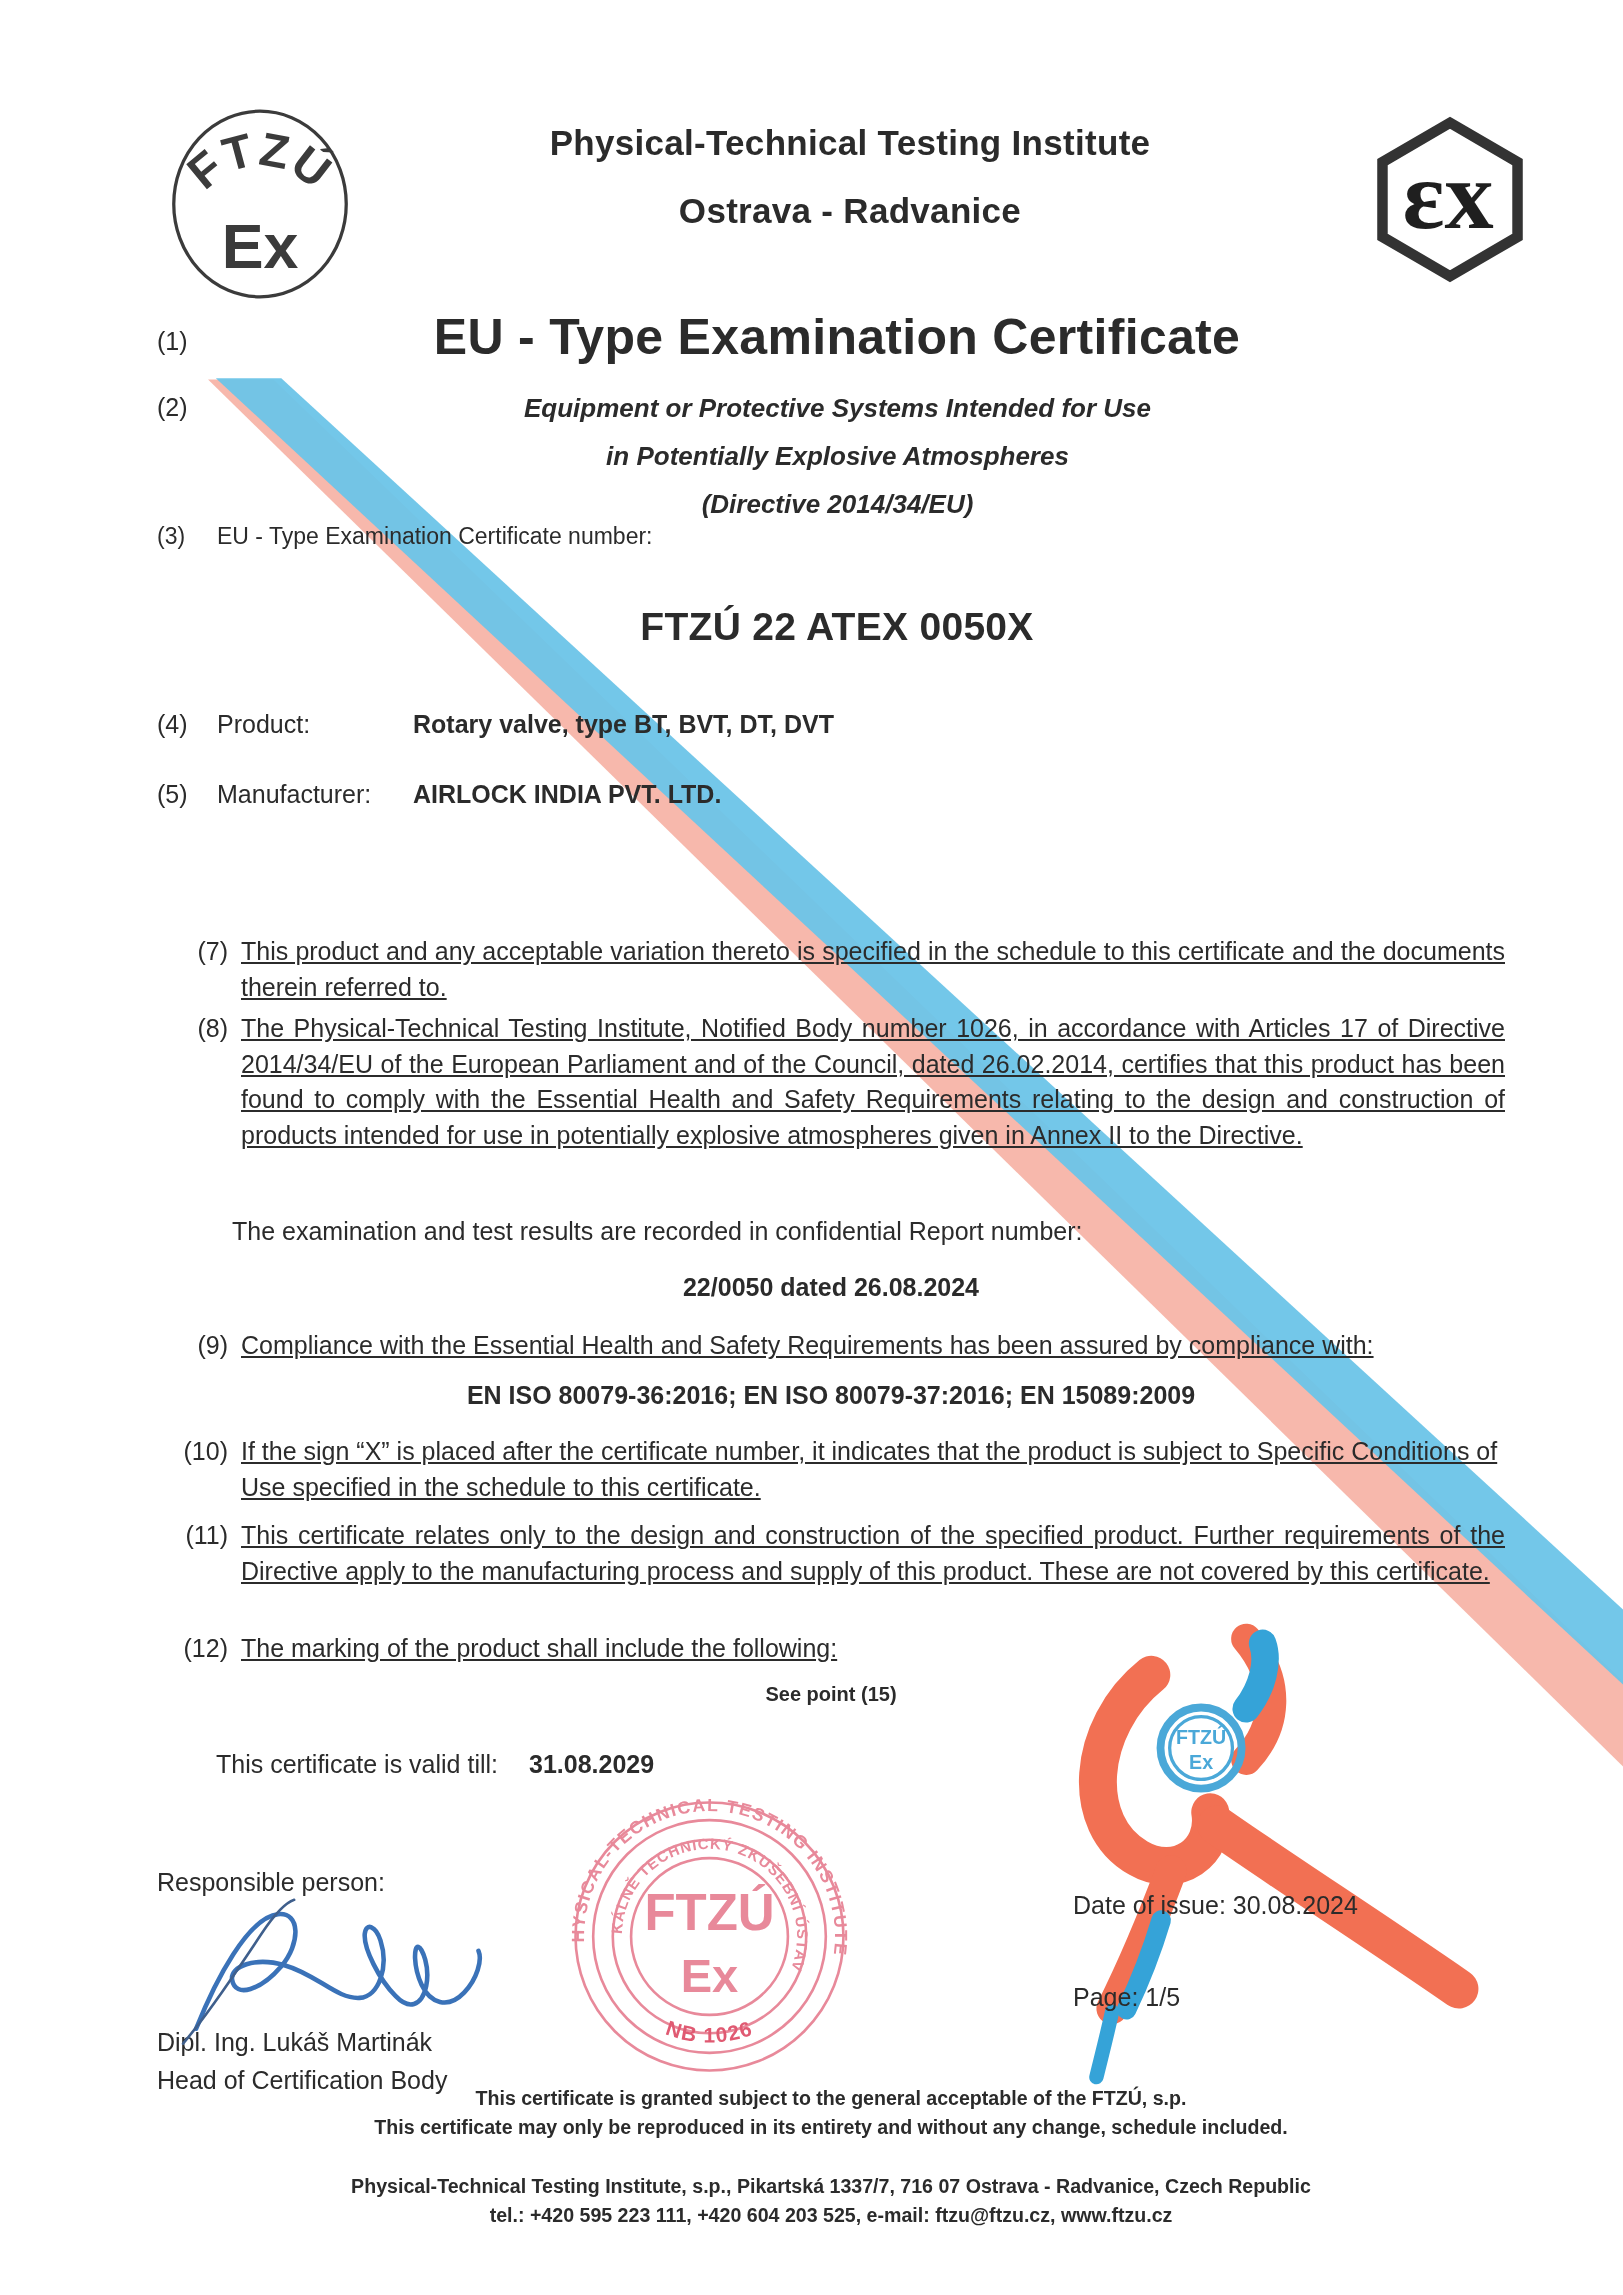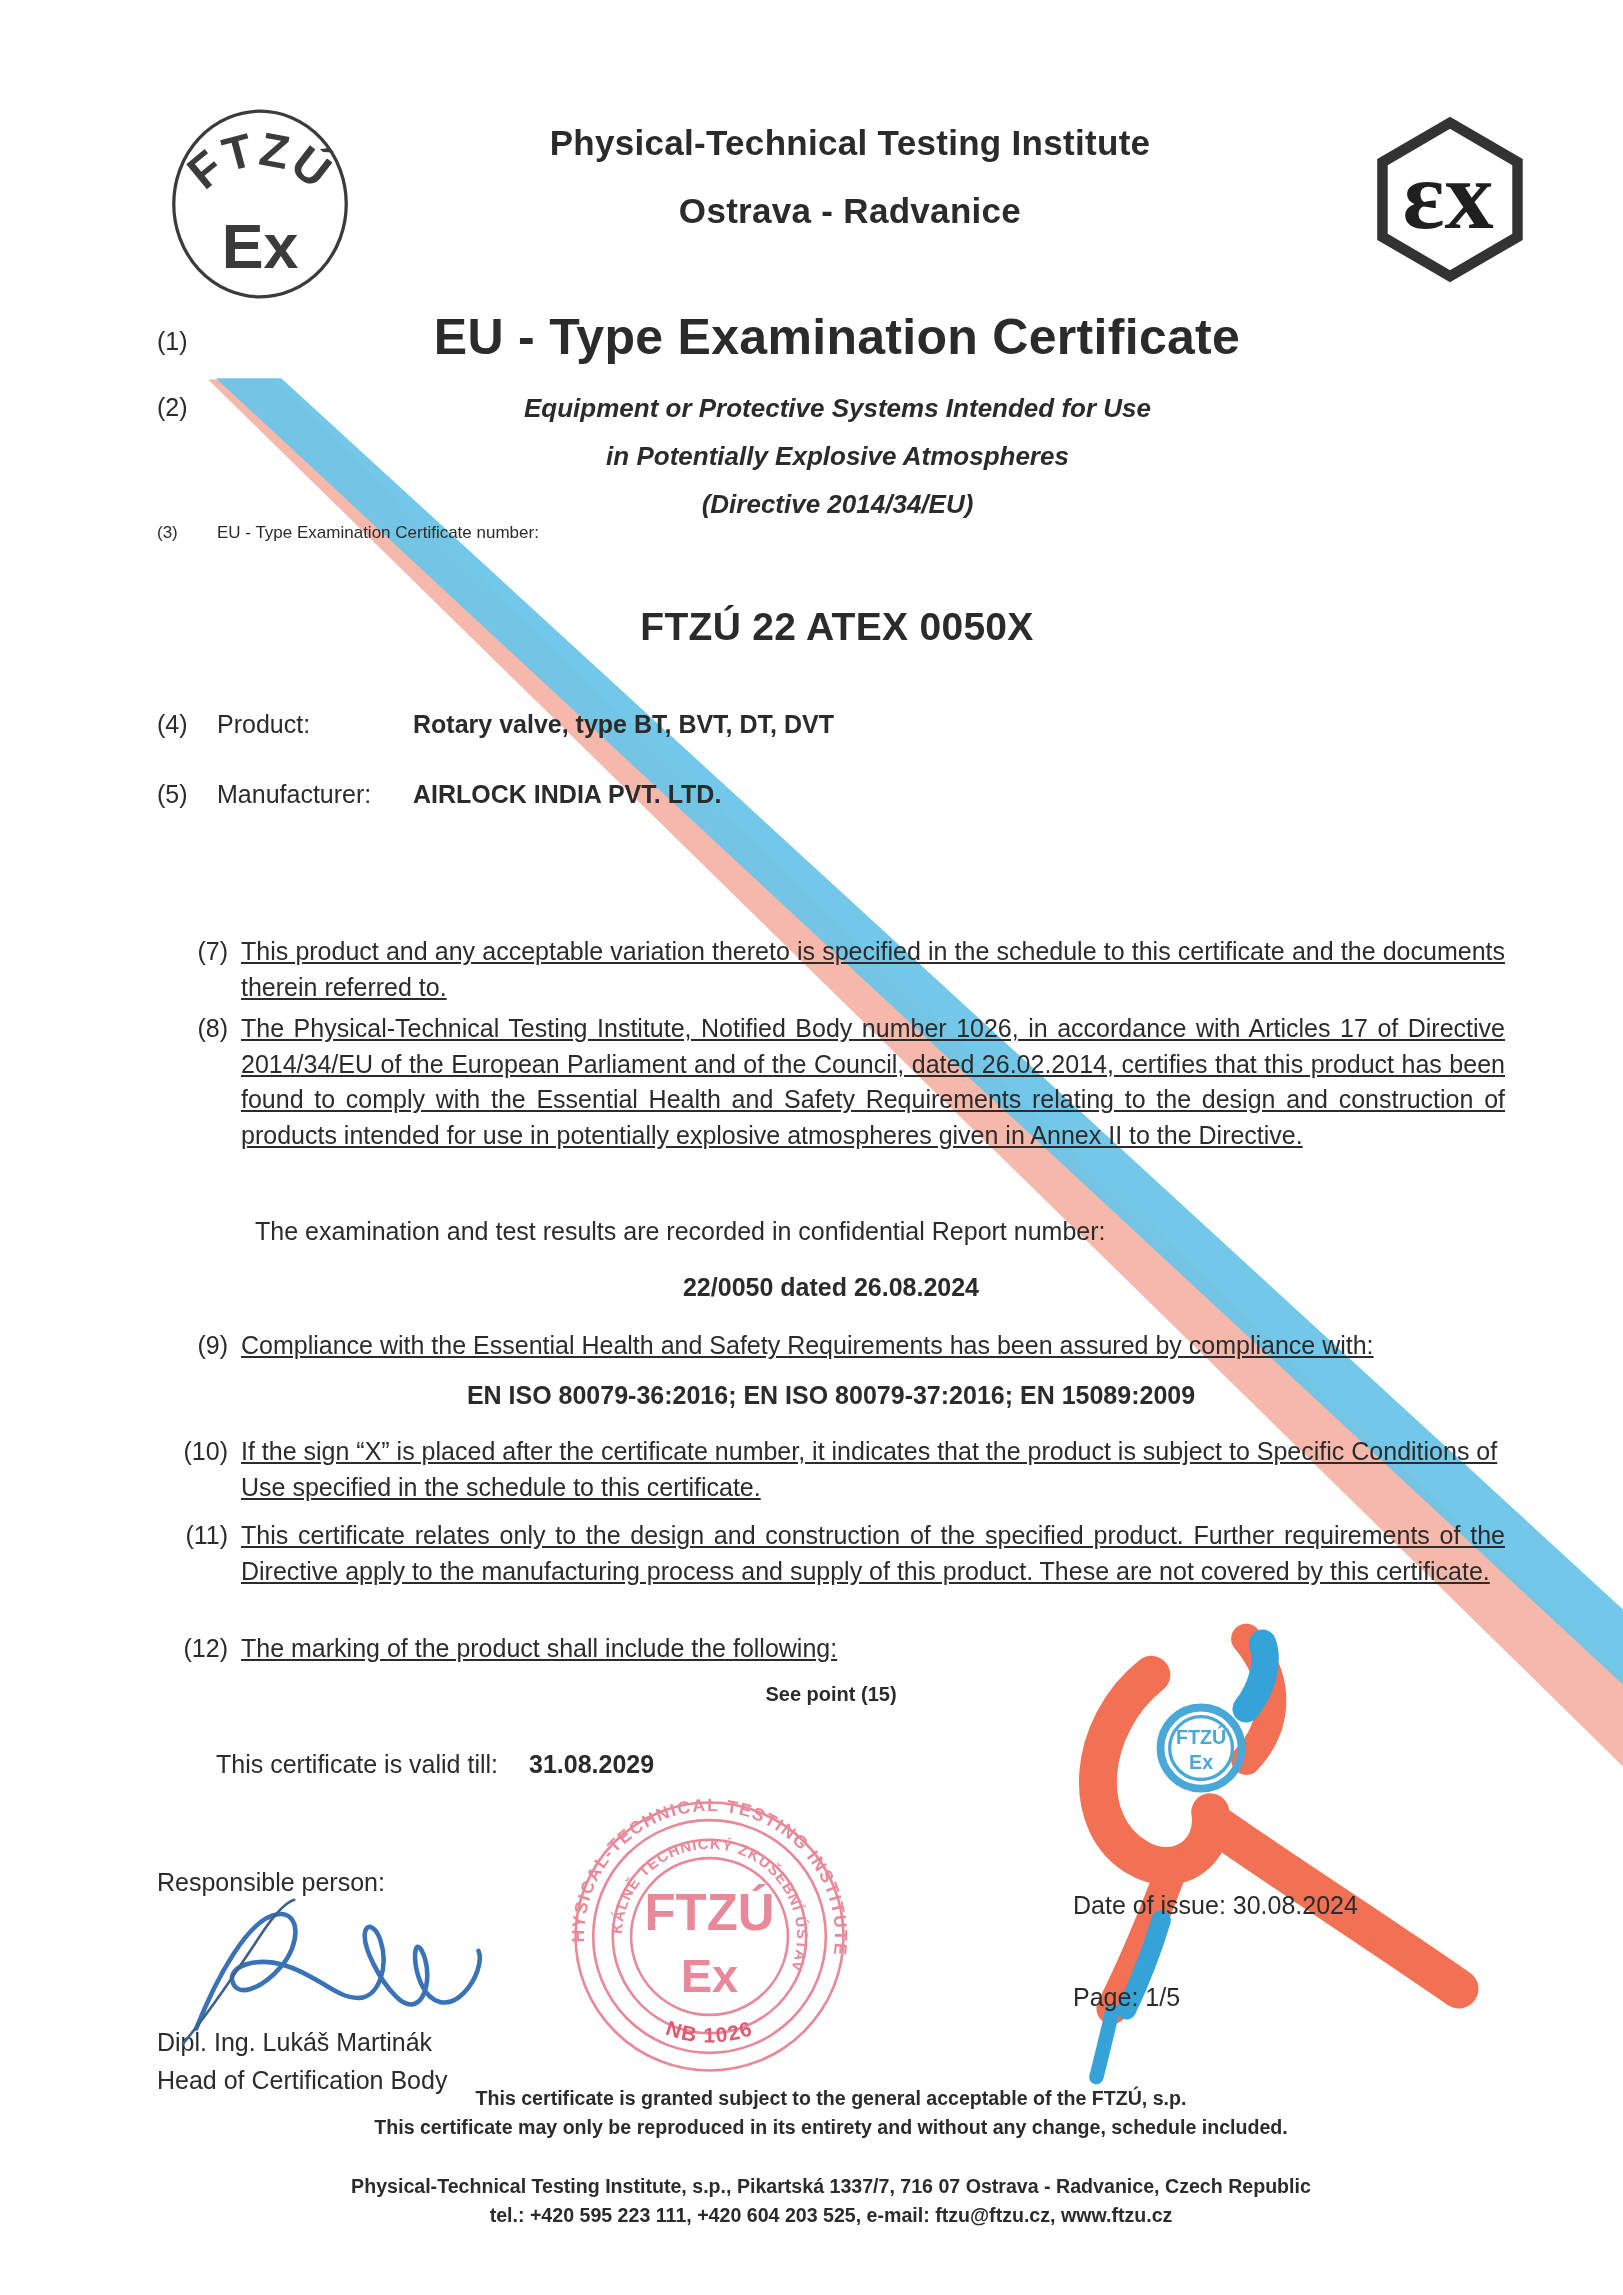--- a/index.html
+++ b/index.html
@@ -102,21 +102,21 @@
     font-size: 25px;
     color: #2b2b2b;
     width: 72px;
     text-align: left;
   }
 
   
   .line3 {
     position: absolute;
     left: 157px; top: 523px;
-    font-size: 17px;
+    font-size: 23px;
     color: #2b2b2b;
     white-space: nowrap;
   }
   .line3 .num { display: inline-block; width: 60px; }
 
   .cert-number {
     position: absolute;
     left: 281px; top: 605px;
     width: 1112px;
     text-align: center;
@@ -169,21 +169,21 @@
   }
   .para .ptext {
     margin-left: 84px;
     display: block;
     text-decoration: underline;
   }
   .para.justify .ptext { text-align: justify; }
 
   .sub-para {
     position: absolute;
-    left: 255px;
+    left: 232px;
     width: 1263px;
     font-size: 25px;
     line-height: 1.42;
     color: #2b2b2b;
   }
   .centered-bold {
     position: absolute;
     left: 157px;
     width: 1348px;
     text-align: center;

